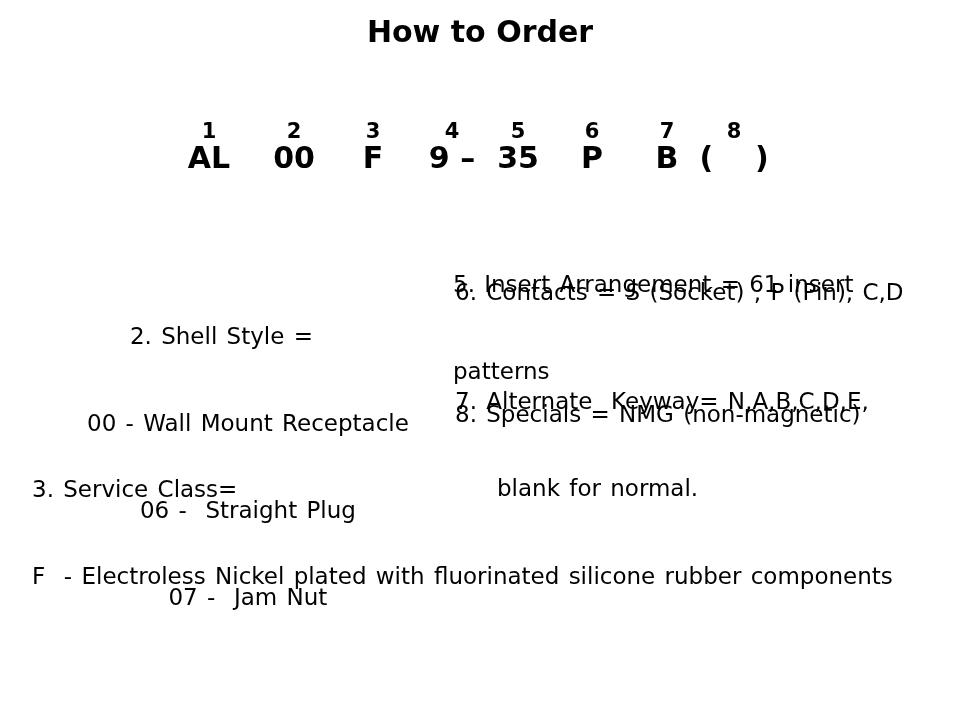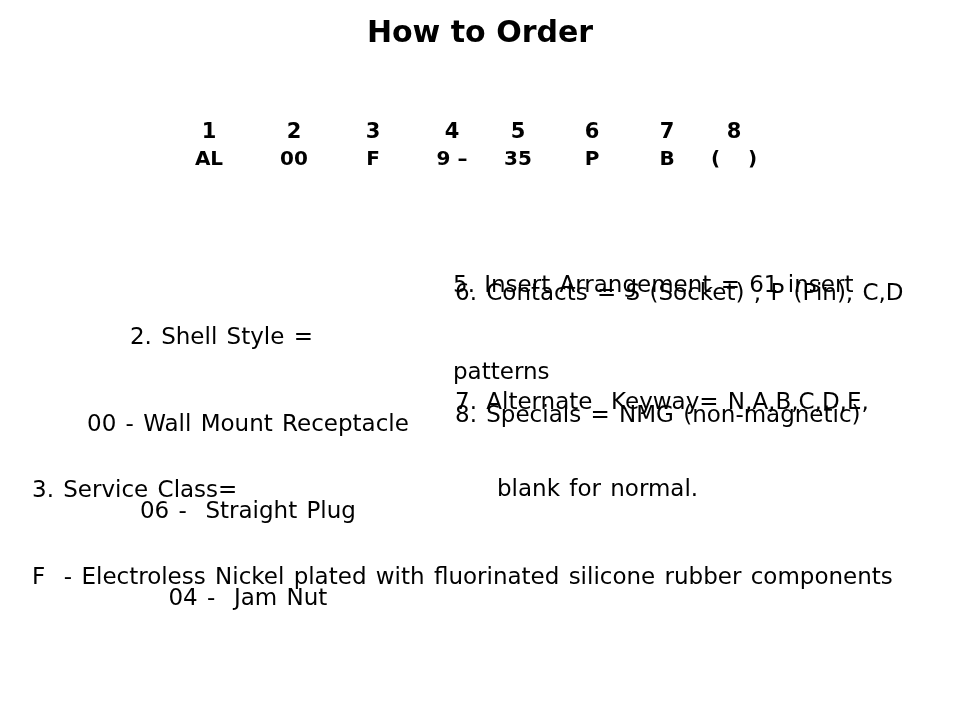--- a/index.html
+++ b/index.html
@@ -23,21 +23,21 @@
     white-space: pre;
   }
   .code-col {
     position: absolute;
     top: 119px;
     transform: translateX(-50%);
     text-align: center;
     font-weight: bold;
   }
   .code-col .pos  { font-size: 21px; line-height: 24px; white-space: pre; }
-  .code-col .code { font-size: 20px; line-height: 30px; white-space: pre; }
+  .code-col .code { font-size: 30px; line-height: 30px; white-space: pre; }
   .c1 { left: 209px; } .c2 { left: 294px; } .c3 { left: 373px; }
   .c4 { left: 452px; } .c5 { left: 518px; } .c6 { left: 592px; }
   .c7 { left: 667px; } .c8 { left: 734px; }
   .note {
     position: absolute;
     font-size: 23px;
     line-height: 29px;
     word-spacing: 2px;
     white-space: pre;
   }
@@ -91,21 +91,21 @@
   <div class="code-col c8">
     <div class="pos">8</div>
     <div class="code">(    )</div>
   </div>
 
 
   <div class="note n2">
     <div>2. Shell Style =</div>
     <div class="indent-opt">00 - Wall Mount Receptacle</div>
     <div class="indent-opt">06 -  Straight Plug</div>
-    <div class="indent-opt">04 -  Jam Nut</div>
+    <div class="indent-opt">07 -  Jam Nut</div>
   </div>
 
   <div class="note n5">
     <div>5. Insert Arrangement = 61 insert</div>
     <div>patterns</div>
   </div>
 
   <div class="note n6">6. Contacts = S (Socket) , P (Pin), C,D</div>
 
   <div class="note n7">

